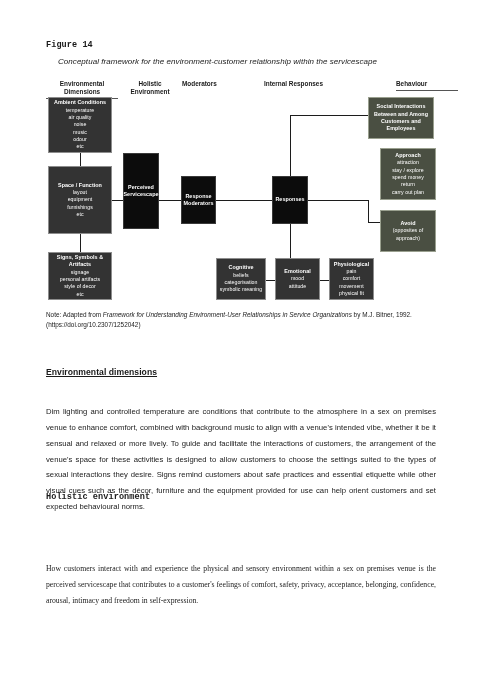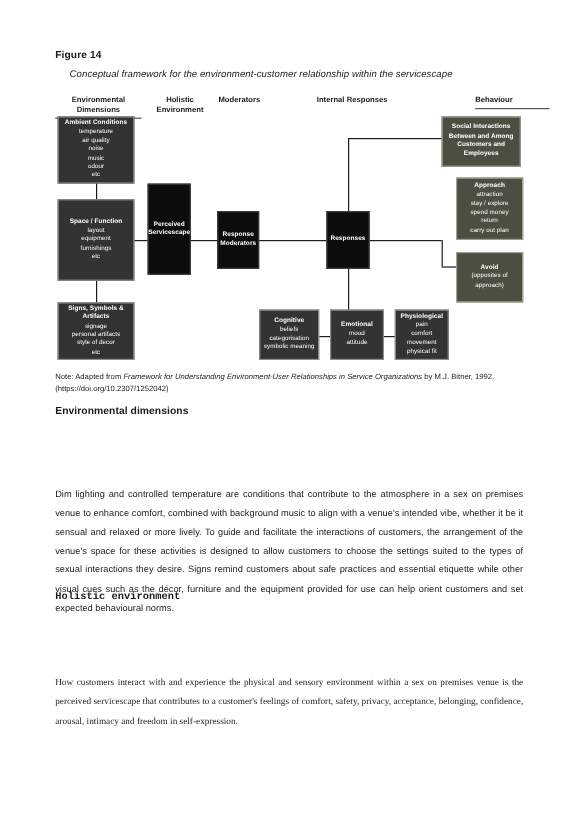--- a/index.html
+++ b/index.html
@@ -24,20 +24,21 @@
   }
 
   
   .fig-label {
     position: absolute;
     left: 46px;
     top: 40px;
     font-size: 8.5px;
     font-weight: bold;
     letter-spacing: 0.1px;
+    font-family: Liberation Mono, monospace;
   }
   .fig-caption {
     position: absolute;
     left: 46px;
     top: 57px;
     font-size: 8px;
     font-style: italic;
     letter-spacing: 0.05px;
     padding-left: 12px;
   }
@@ -254,19 +255,19 @@
       <span class="t">Avoid</span>
       <span class="s" style="white-space:pre-line;">(opposites of approach)</span>
     </div>
 
   </div>
 
   <div class="note">
     <span>Note: Adapted from </span><i>Framework for Understanding Environment-User Relationships in Service Organizations</i><span> by M.J. Bitner, 1992. (https://doi.org/10.2307/1252042)</span>
   </div>
 
-  <div class="sec-title" style="top:337px;">Environmental dimensions</div>
+  <div class="sec-title" style="top:367px;text-decoration:underline;">Environmental dimensions</div>
   <div class="para" style="top:364px;">Dim lighting and controlled temperature are conditions that contribute to the atmosphere in a sex on premises venue to enhance comfort, combined with background music to align with a venue's intended vibe, whether it be it sensual and relaxed or more lively.  To guide and facilitate the interactions of customers, the arrangement of the venue's space for these activities is designed to allow customers to choose the settings suited to the types of sexual interactions they desire.  Signs remind customers about safe practices and essential etiquette while other visual cues such as the décor, furniture and the equipment provided for use can help orient customers and set expected behavioural norms.</div>
 
   <div class="sec-title" style="top:492px;font-family:Liberation Mono, monospace;">Holistic environment</div>
   <div class="para" style="top:521px;font-family:Liberation Serif, serif;">How customers interact with and experience the physical and sensory environment within a sex on premises venue is the perceived servicescape that contributes to a customer's feelings of comfort, safety, privacy, acceptance, belonging, confidence, arousal, intimacy and freedom in self-expression.</div>
 
 </div>
 
 </body></html>

